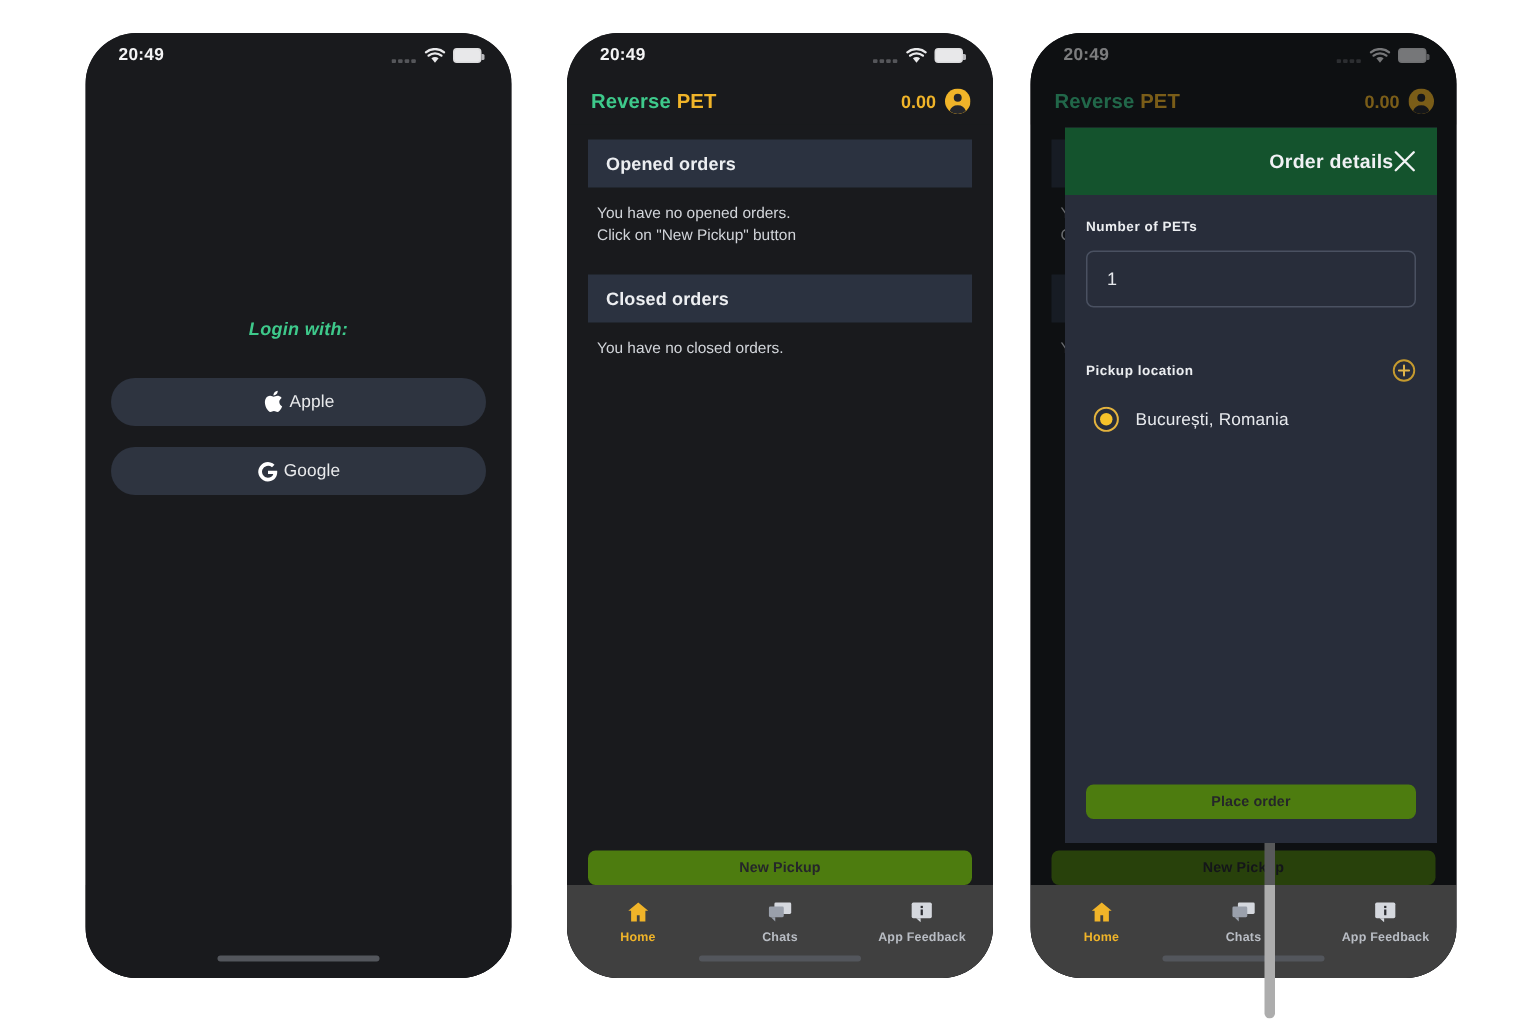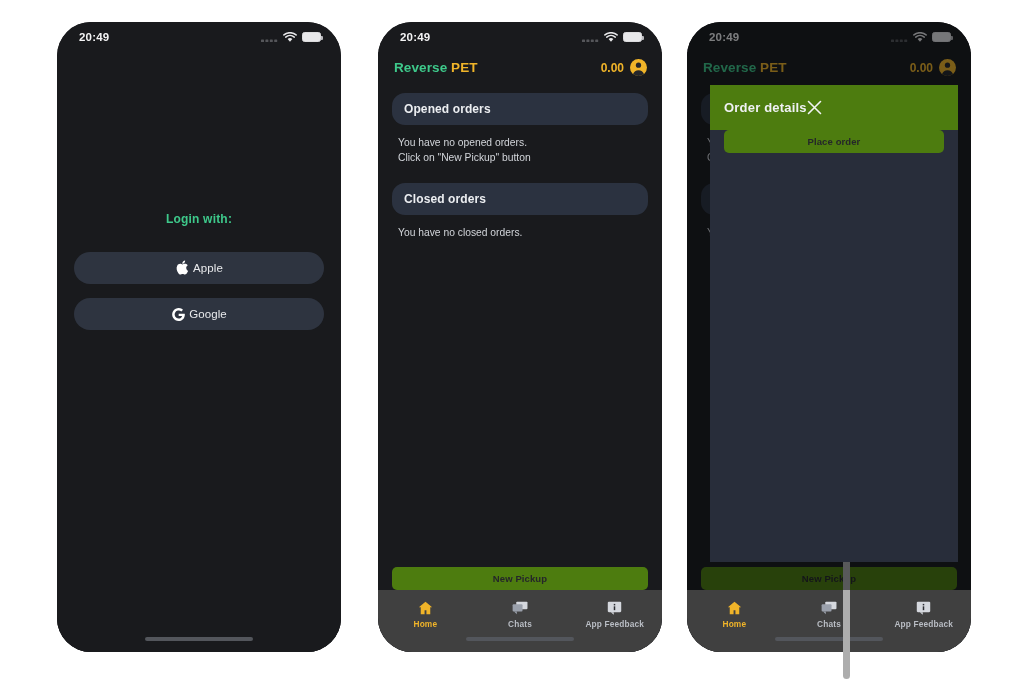--- a/index.html
+++ b/index.html
@@ -99,20 +99,21 @@
     flex-direction: column;
     align-items: center;
     padding-top: 160px;
   }
   .login-title {
     color: #3ec98b;
     font-size: 12px;
     font-weight: bold;
     margin-bottom: 26px;
     letter-spacing: 0.2px;
+    font-style: italic;
   }
   .oauth-btn {
     width: 250px;
     height: 32px;
     background: #2e3440;
     border-radius: 17px;
     display: flex;
     align-items: center;
     justify-content: center;
     gap: 3px;
@@ -128,21 +129,21 @@
   
   .content {
     flex: 1;
     display: flex;
     flex-direction: column;
     padding: 10px 14px 0 14px;
     overflow: hidden;
   }
   .section-head {
     background: #2b3240;
-    border-radius: 13px;
+    border-radius: 0;
     padding: 9px 12px;
     color: #eceef1;
     font-size: 12px;
     font-weight: bold;
     letter-spacing: 0.1px;
   }
   .section-body {
     padding: 11px 6px 0 6px;
     color: #d2d5da;
     font-size: 10.3px;
@@ -217,24 +218,24 @@
     top: 63px;
     width: 248px;
     bottom: 90px;
     background: #282d3a;
     display: flex;
     flex-direction: column;
     overflow: hidden;
   }
   .modal-head {
     flex: 0 0 45px;
-    background: #4d7c0f;
-    display: flex;
-    align-items: center;
-    justify-content: flex-start;
+    background: #14532d;
+    display: flex;
+    align-items: center;
+    justify-content: flex-end;
     padding: 0 14px 0 14px;
   }
   .modal-title {
     color: #f0f1f4;
     font-size: 13px;
     font-weight: bold;
     letter-spacing: 0.2px;
   }
   .close-btn { cursor: pointer; display: block; }
   .modal-body {
@@ -513,20 +514,40 @@
       <div class="scrim" style="bottom:62px"></div>
 
       <div class="modal">
         <div class="modal-head">
           <div class="modal-title">Order details</div>
           <svg class="close-btn" width="15" height="15" viewBox="0 0 16 16">
             <path d="M1.6 1.6 L14.4 14.4 M14.4 1.6 L1.6 14.4" stroke="#f2f3f5" stroke-width="1.7" stroke-linecap="round"></path>
           </svg>
         </div>
 
+        <div class="modal-body">
+          <div class="field-label">Number of PETs</div>
+          <input class="text-input" type="text" value="1" style="">
+
+          <div class="row-between">
+            <div class="field-label" style="margin-bottom:0">Pickup location</div>
+            <svg class="add-btn" width="16" height="16" viewBox="0 0 18 18">
+              <circle cx="9" cy="9" r="7.7" fill="none" stroke="#c59a2e" stroke-width="1.4"></circle>
+              <path d="M9 5.2v7.6 M5.2 9h7.6" stroke="#e0b44a" stroke-width="1.5" stroke-linecap="round"></path>
+            </svg>
+          </div>
+
+          <div class="loc-row">
+            <svg width="17" height="17" viewBox="0 0 18 18">
+              <circle cx="9" cy="9" r="8.2" fill="none" stroke="#e3b33e" stroke-width="1.4"></circle>
+              <circle cx="9" cy="9" r="4.4" fill="#f6c22a"></circle>
+            </svg>
+            <span class="loc-name">București, Romania</span>
+          </div>
+        </div>
 
         <div class="modal-foot">
           <div class="primary-btn">Place order</div>
         </div>
       </div>
     </div>
   </div>
 
   <div class="pagescroll"></div>
 </div>

